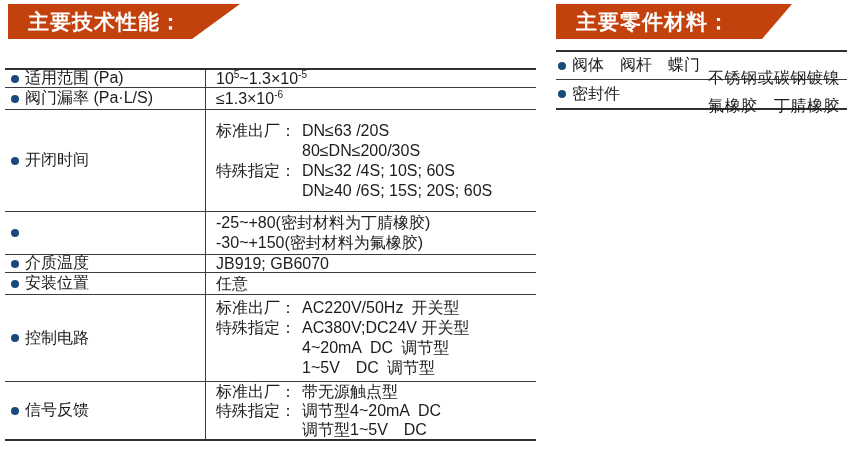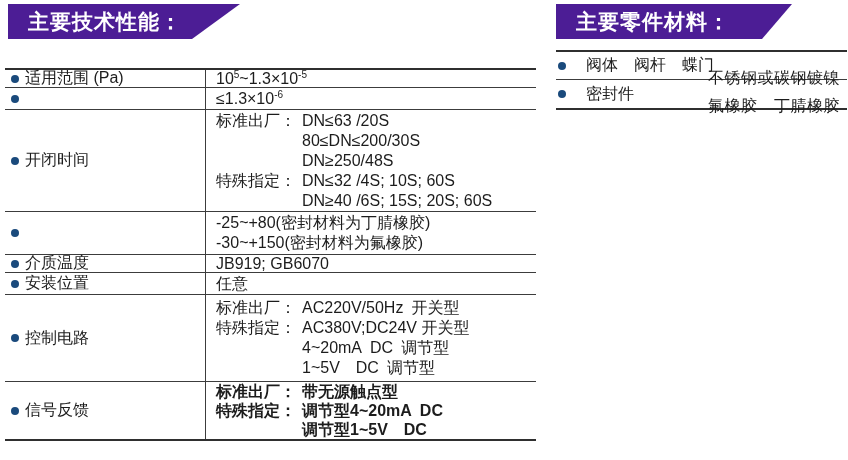--- a/index.html
+++ b/index.html
@@ -6,21 +6,21 @@
   html, body { background: #ffffff; }
   body {
     width: 848px; height: 460px; position: relative; overflow: hidden;
     font-family: "Liberation Sans", "DejaVu Sans", sans-serif;
     color: #1c1c1c;
   }
 
   
   .banner {
     position: absolute; top: 4px; height: 35px;
-    background: #4c1d95;
+    background: #c2410c;
     display: flex; align-items: center;
   }
   .banner.left-banner  { left: 8px;   width: 232px; clip-path: polygon(0 0, 100% 0, calc(100% - 48px) 100%, 0 100%); }
   .banner.right-banner { left: 556px; width: 236px; clip-path: polygon(0 0, 100% 0, calc(100% - 30px) 100%, 0 100%); }
   .banner .banner-text {
     color: #ffffff; font-weight: bold; font-size: 21px;
     padding-left: 20px; letter-spacing: 1px; white-space: nowrap;
   }
 
   
@@ -37,38 +37,38 @@
     width: 200px; flex: none;
     display: flex; align-items: center; gap: 6px;
     padding-left: 6px; font-size: 16px; white-space: nowrap;
   }
   .vcell {
     flex: 1; border-left: 1px solid #3c3c3c;
     display: flex; flex-direction: column; justify-content: center;
     padding-left: 10px; font-size: 16px;
   }
   .vline { line-height: 20px; white-space: nowrap; }
-  .h57 .vline { line-height: 19px; font-weight: bold; }
+  .h57 .vline { line-height: 19px; }
   .pfx { display: inline-block; width: 86px; }
   sup { font-size: 10px; line-height: 0; }
 
   .bullet {
     width: 8px; height: 8px; border-radius: 50%;
     background: #1a4a7c; flex: none; display: inline-block;
   }
 
   
   .mat-table {
     position: absolute; left: 556px; top: 50px; width: 291px;
     border-top: 2px solid #2f2f2f; border-bottom: 2px solid #2f2f2f;
   }
   .mat-row { display: flex; align-items: center; height: 28px; border-bottom: 1px solid #3c3c3c; }
   .mat-row:last-child { border-bottom: none; }
   .mat-label {
-    width: 152px; flex: none; display: flex; align-items: center; gap: 20px;
+    width: 152px; flex: none; display: flex; align-items: center; gap: 6px;
     padding-left: 2px; font-size: 16px; white-space: nowrap;
   }
   .mat-value { flex: 1; font-size: 16px; white-space: nowrap; letter-spacing: 0.5px; margin-top: 25px; }
 </style>
 </head>
 <body>
 
 <div class="banner left-banner">
   <span class="banner-text">主要技术性能：</span>
 </div>
@@ -85,35 +85,35 @@
       <span>适用范围 (Pa)</span>
     </div>
     <div class="vcell">
       <div class="vline"><span>10</span><sup>5</sup><span>~1.3×10</span><sup>-5</sup></div>
     </div>
   </div>
 
   <div class="trow h22">
     <div class="lcell">
       <span class="bullet"></span>
+      <span>阀门漏率 (Pa·L/S)</span>
     </div>
     <div class="vcell">
       <div class="vline"><span>≤1.3×10</span><sup>-6</sup></div>
     </div>
   </div>
 
   <div class="trow h102">
     <div class="lcell">
       <span class="bullet"></span>
       <span>开闭时间</span>
     </div>
     <div class="vcell">
       <div class="vline"><span class="pfx">标准出厂：</span><span>DN≤63 /20S</span></div>
       <div class="vline"><span class="pfx"></span><span>80≤DN≤200/30S</span></div>
-      <div class="vline"><span class="pfx"></span><span>DN≥250/48S</span></div>
       <div class="vline"><span class="pfx">特殊指定：</span><span>DN≤32 /4S; 10S; 60S</span></div>
       <div class="vline"><span class="pfx"></span><span>DN≥40 /6S; 15S; 20S; 60S</span></div>
     </div>
   </div>
 
   <div class="trow h43">
     <div class="lcell">
       <span class="bullet"></span>
     </div>
     <div class="vcell">

